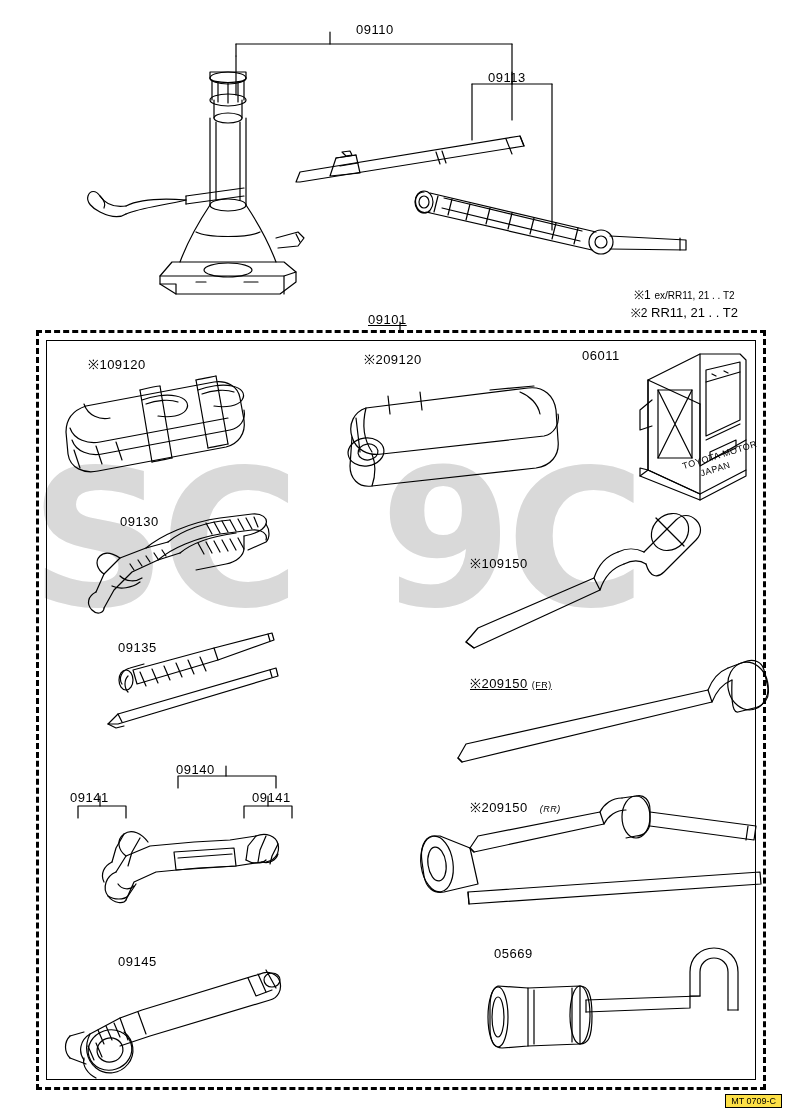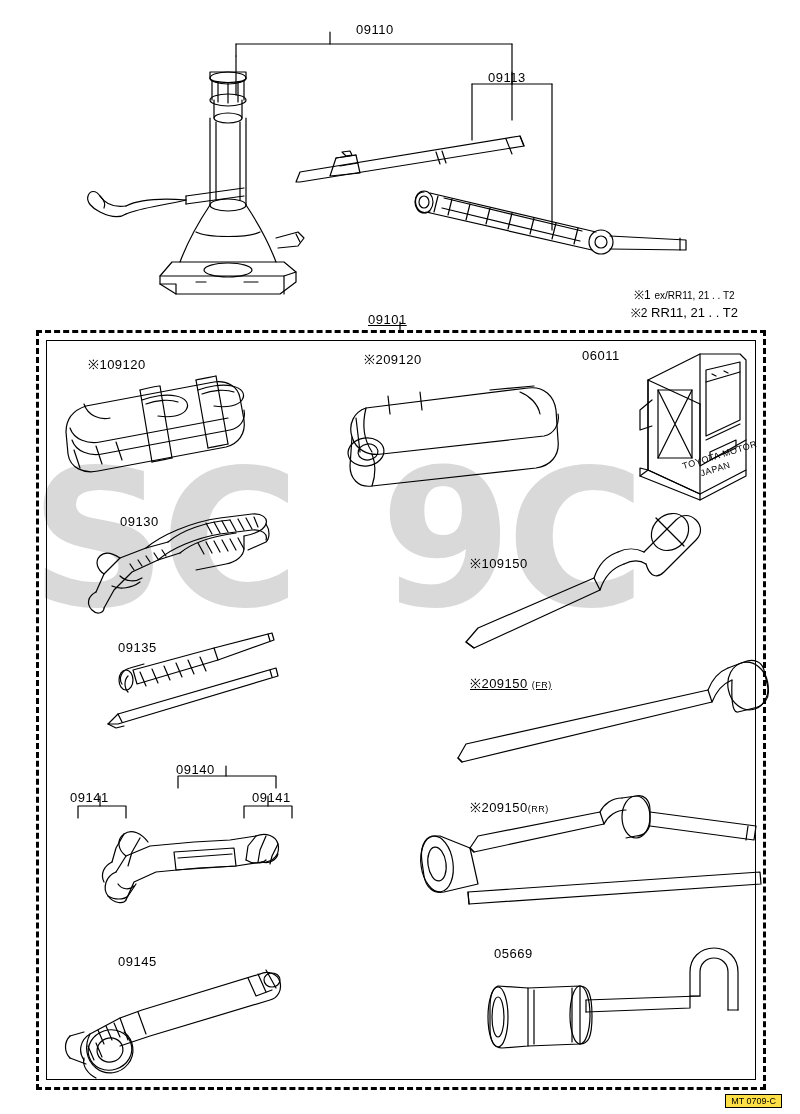--- a/index.html
+++ b/index.html
@@ -395,21 +395,21 @@
     <span>※1</span><span>09150</span>
   </div>
 
   <div class="lbl" style="left:118px; top:640px;">09135</div>
 
   <div class="lbl" style="left:470px; top:674px;text-decoration:underline;">
     <span>※2</span><span>09150</span><span class="lbl-xs" style="margin-left:4px;">(FR)</span>
   </div>
 
   <div class="lbl" style="left:470px; top:798px;">
-    <span>※2</span><span>09150</span><span class="lbl-xs" style="margin-left:0;">(RR)</span>
+    <span>※2</span><span>09150</span><span class="lbl-xs" style="margin-left:12px;font-style:italic;">(RR)</span>
   </div>
 
   <div class="lbl" style="left:176px; top:762px;">09140</div>
   <div class="lbl" style="left:70px; top:790px;">09141</div>
   <div class="lbl" style="left:252px; top:790px;">09141</div>
 
   <div class="lbl" style="left:118px; top:954px;">09145</div>
   <div class="lbl" style="left:494px; top:946px;">05669</div>
 
   <div class="lbl lbl-xs" style="left:681px; top:450px; transform:rotate(-17deg);">TOYOTA MOTOR</div>

